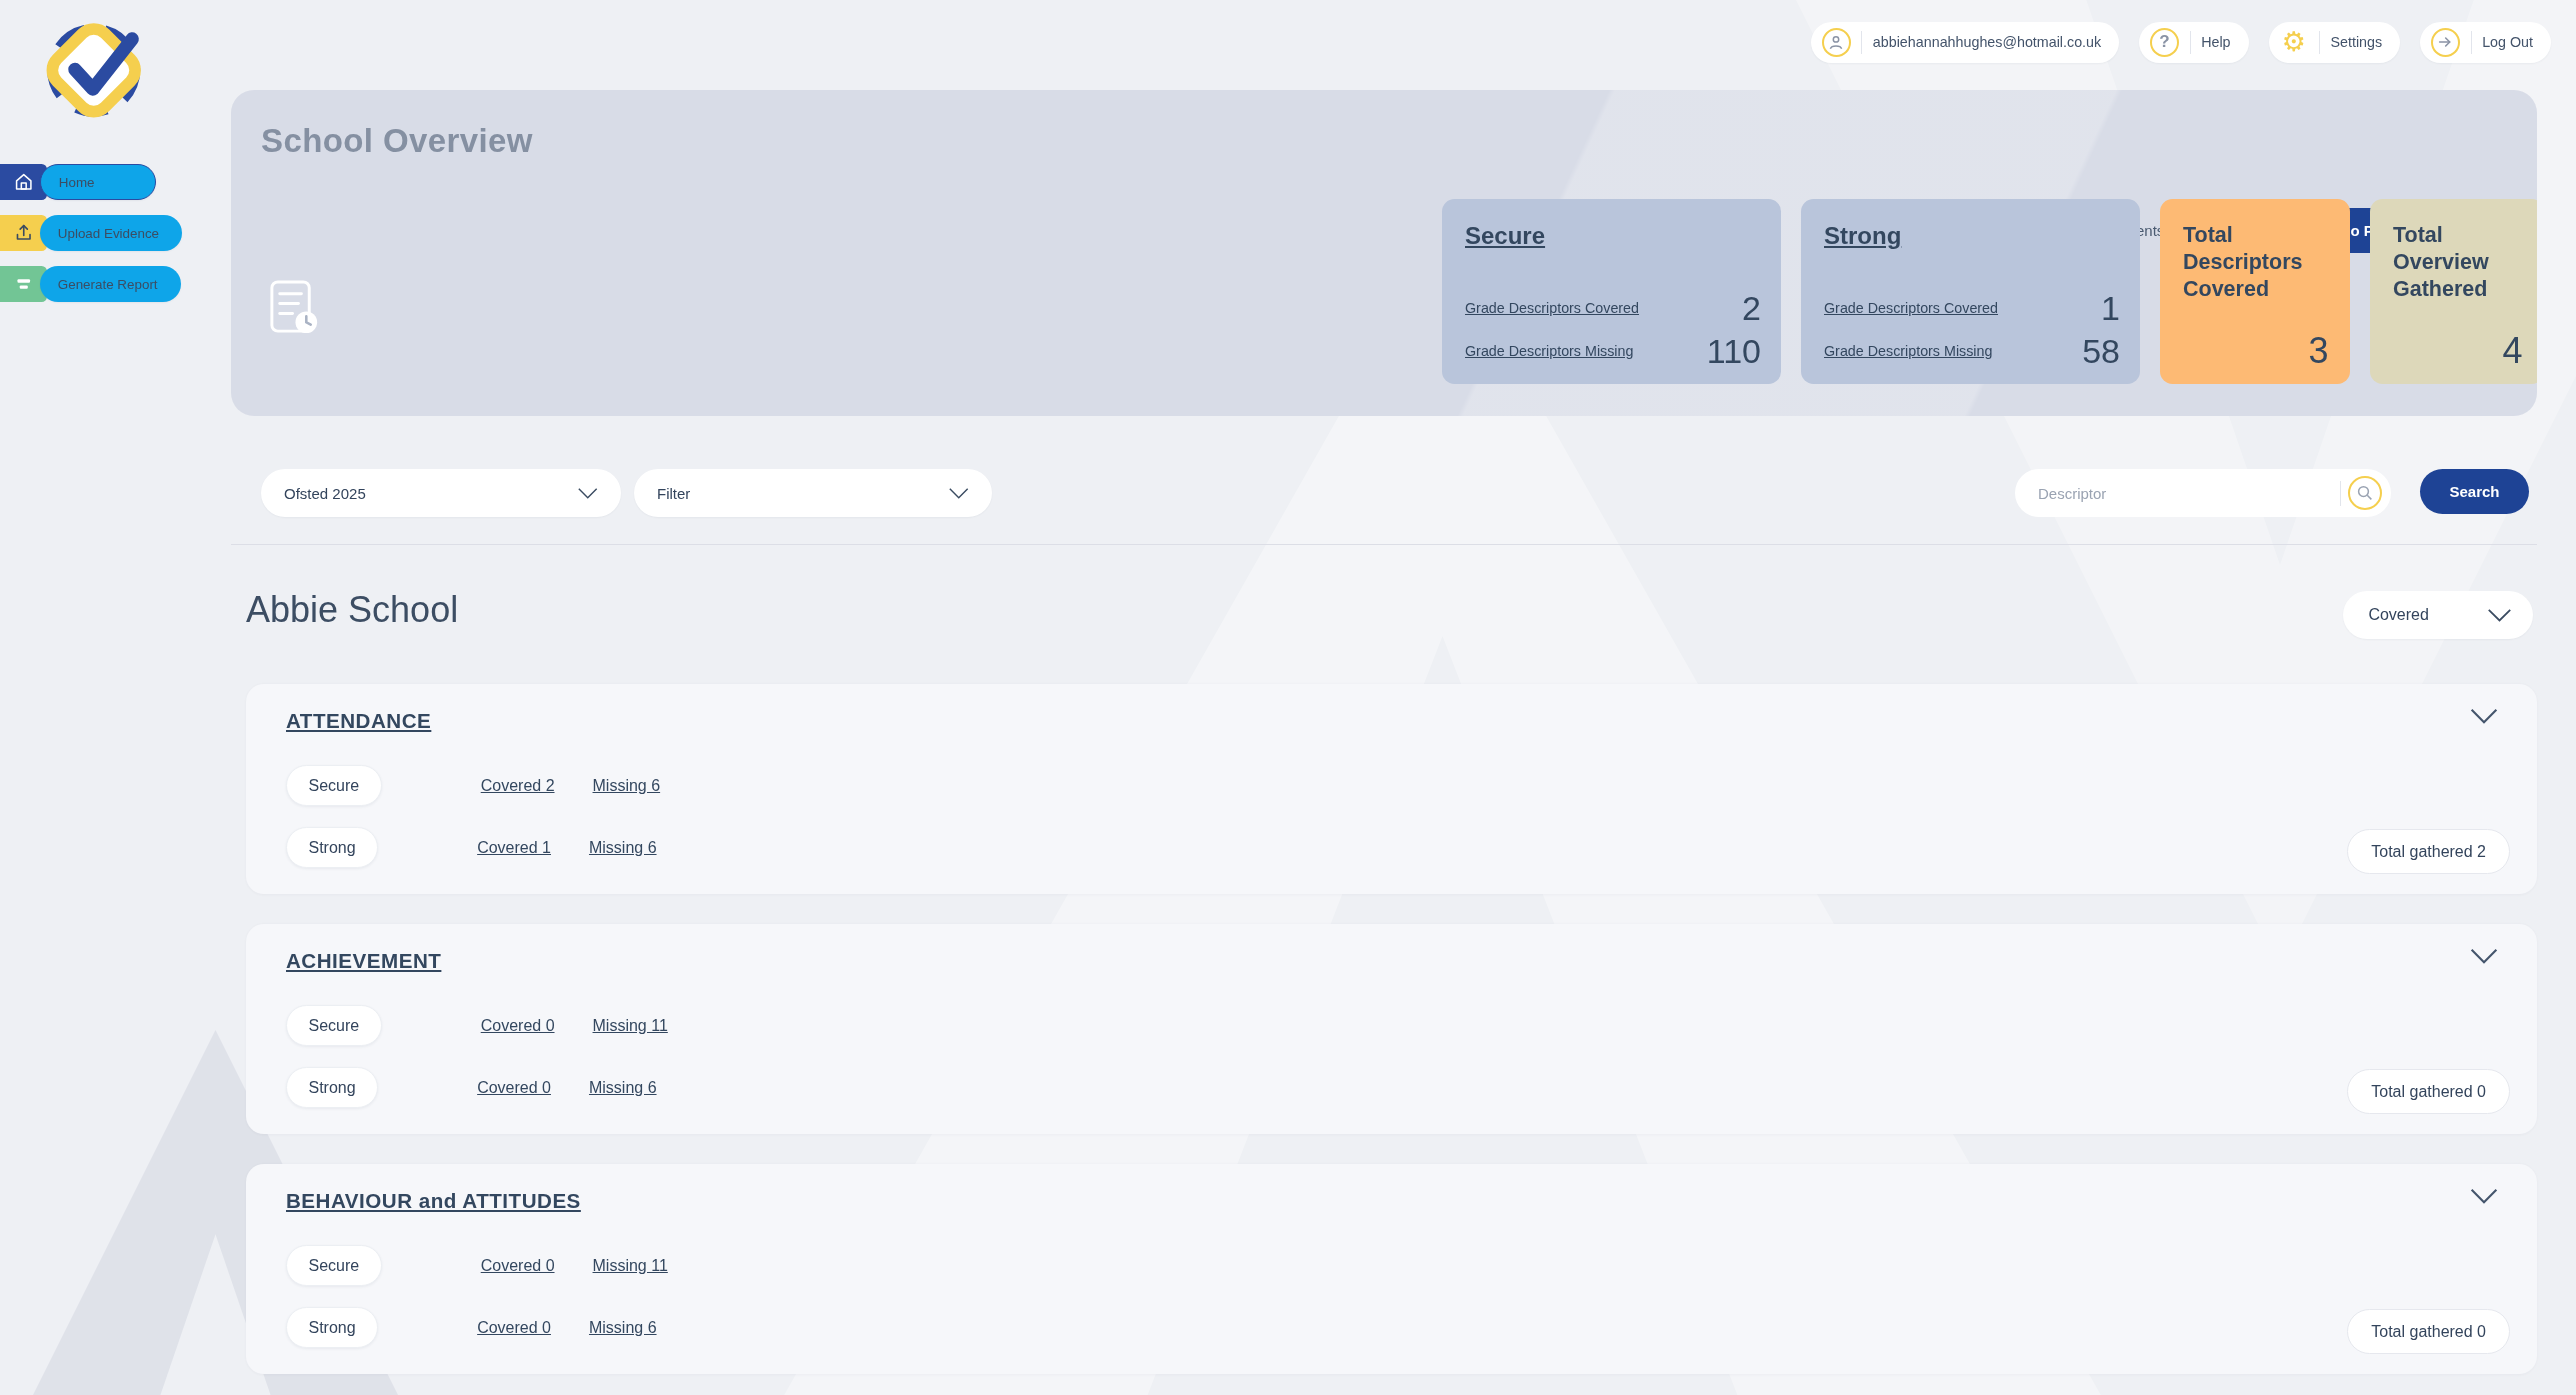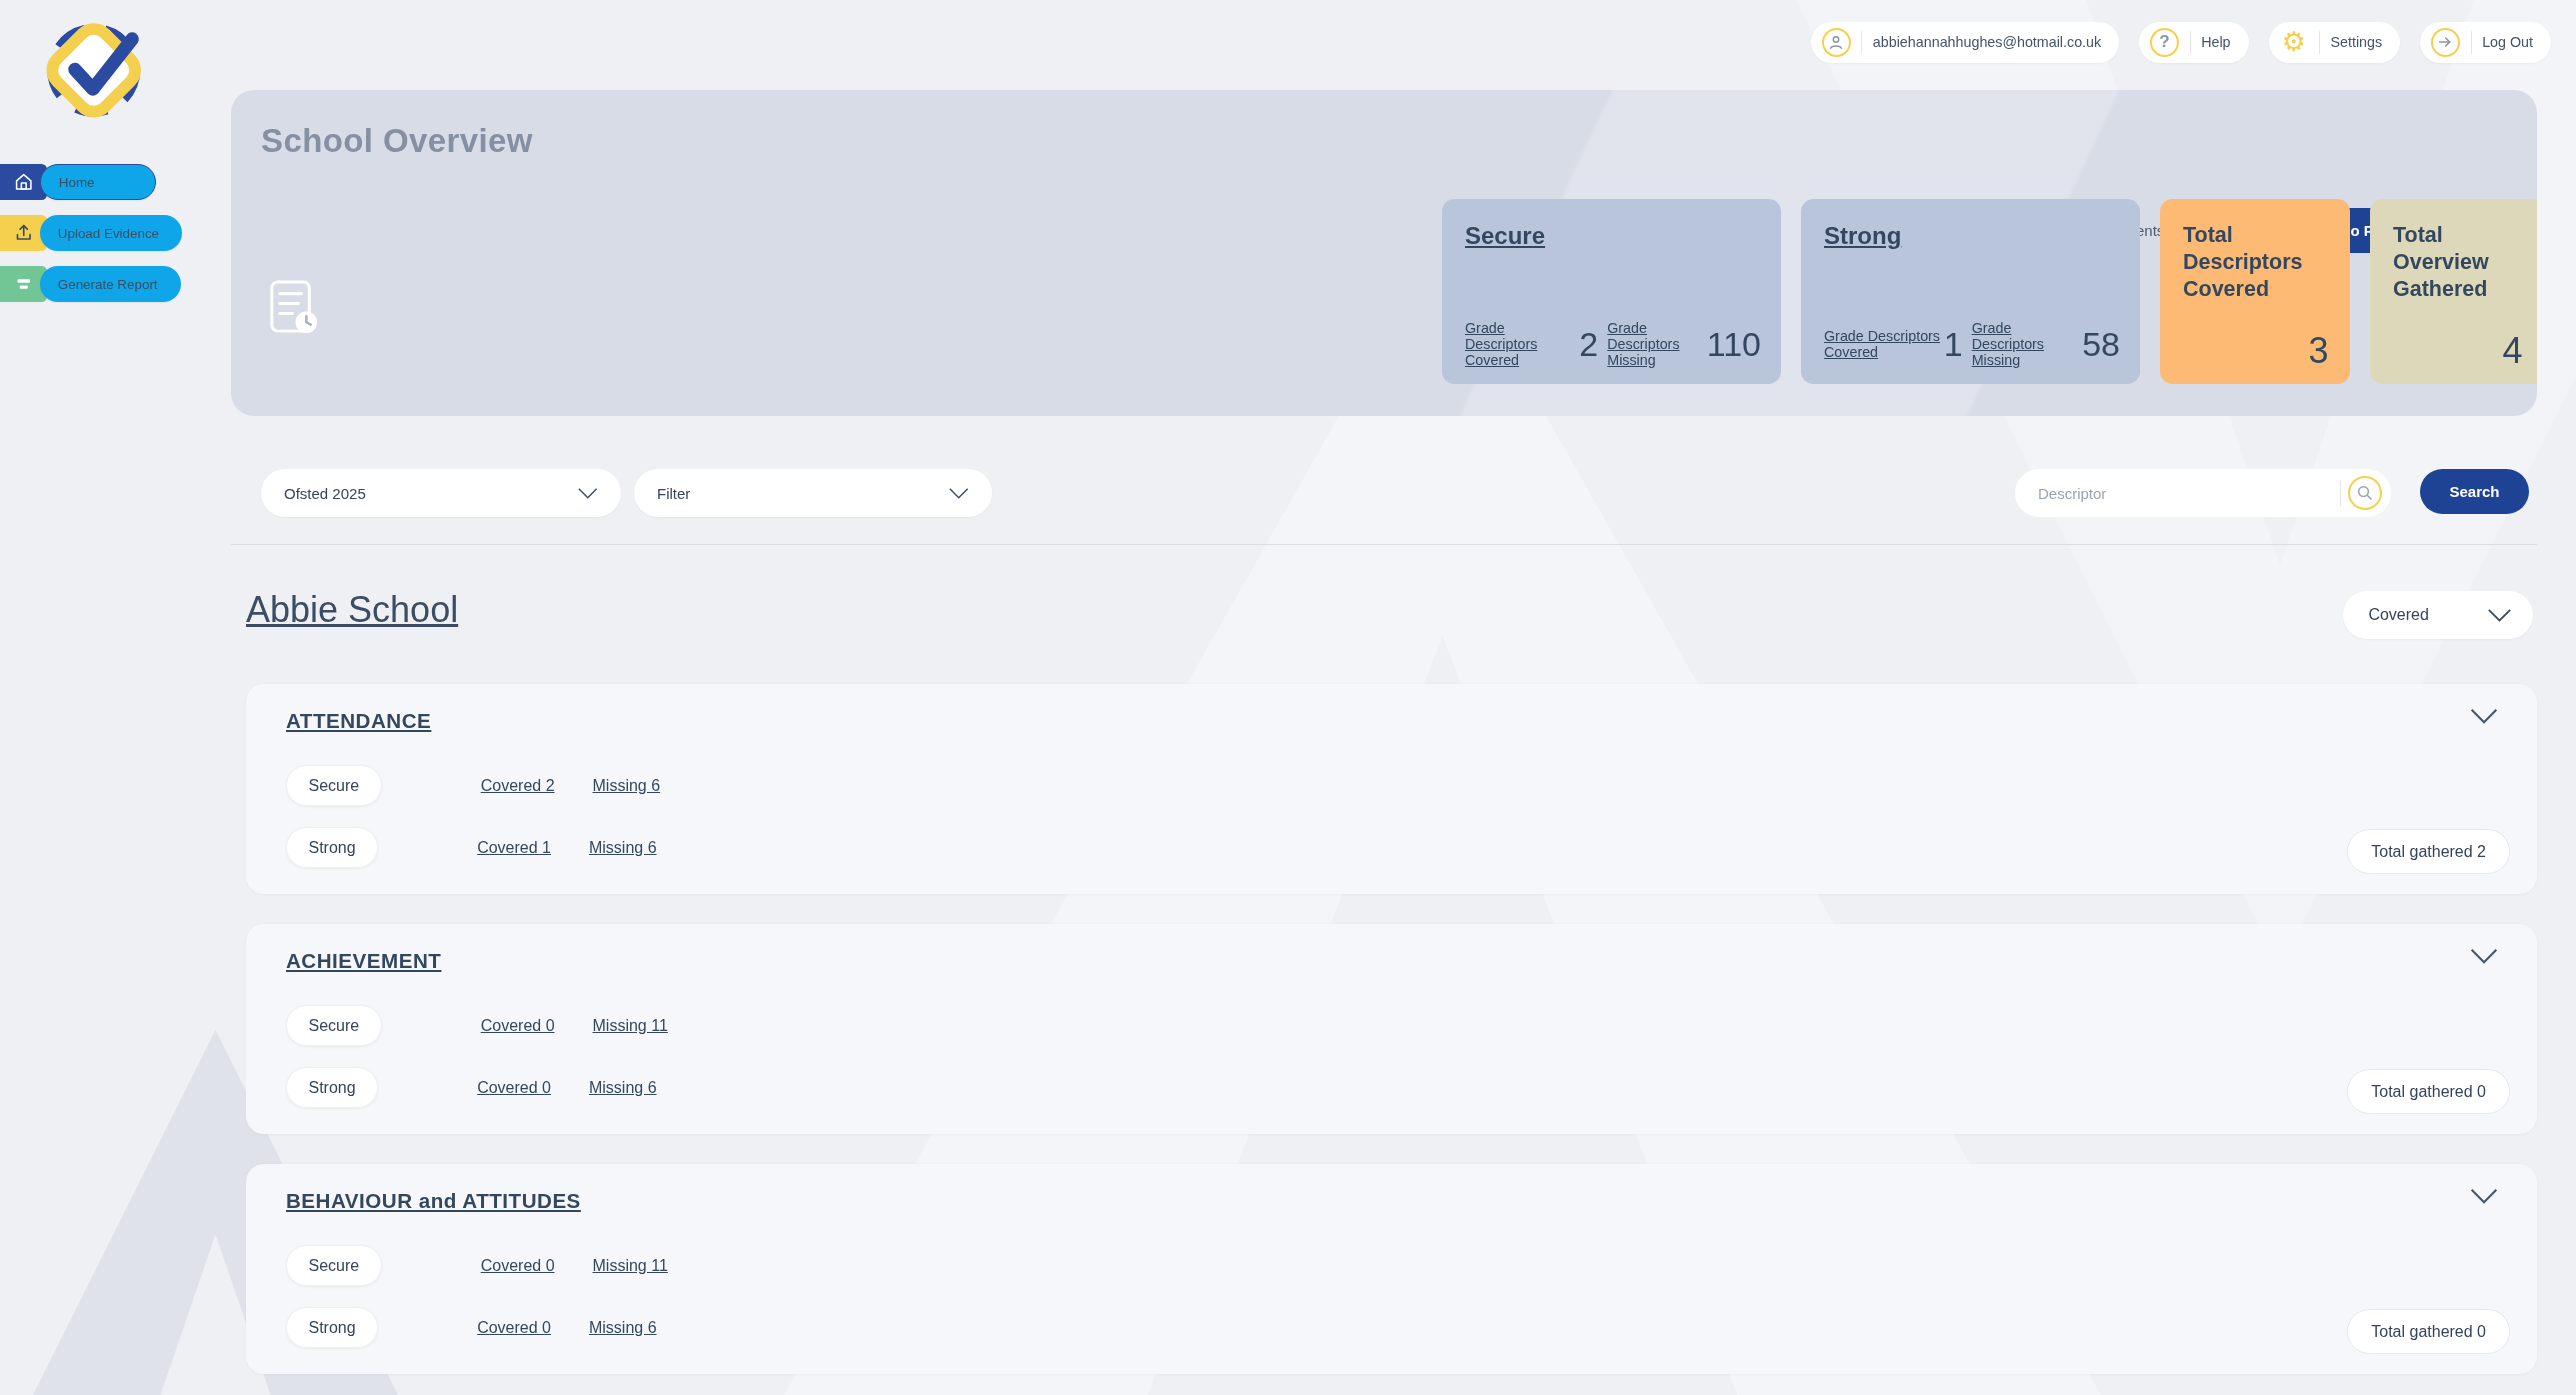--- a/index.html
+++ b/index.html
@@ -49,21 +49,21 @@
   .uploaded b { font-weight:700; color:#33445c; }
   .btn-primary { background:#1e4395; color:#fff; border:none; border-radius:23px; height:45px;
                  padding:0 27px; font-size:15px; font-weight:700; cursor:pointer;
                  font-family:"Liberation Sans","DejaVu Sans",sans-serif; }
   .stat-cards { position:absolute; left:1211px; top:109px; display:flex; gap:20px; z-index:2; }
   .scard { border-radius:12.5px; position:relative; height:185px; padding:23px 23px; }
   .scard.blue { background:#b9c5db; width:339px; }
   .scard.white { background:#fdba74; width:190px; }
   .scard.tan { background:#ddd8ba; width:174px; }
   .scard-title { font-size:24px; font-weight:700; color:#33475f; text-decoration:underline; }
-  .scard-rows { position:absolute; left:23px; right:20px; bottom:16px; display:flex; flex-direction:row; gap:9px;justify-content:space-between; }
+  .scard-rows { position:absolute; left:23px; right:20px; bottom:16px; display:flex; flex-direction:column; gap:9px;justify-content:space-between; }
   .srow { display:flex; align-items:center; justify-content:space-between; }
   .srow a { font-size:14.3px; color:#33475f; text-decoration:underline; cursor:pointer; }
   .srow .val { font-size:34px; color:#33475f; font-weight:400; line-height:1; }
   .scard .big-title { font-size:21.5px; font-weight:700; color:#33475f; line-height:1.25; }
   .scard .big-val { position:absolute; right:21.5px; bottom:12.5px; font-size:36px; color:#33475f; font-weight:500; }
 
   
   .filter-row { position:absolute; left:231px; top:469px; width:2306px; height:50px; z-index:2; }
   .select-pill { position:absolute; background:#fff; border-radius:25px; height:48px;
                  display:flex; align-items:center; justify-content:space-between;
@@ -76,21 +76,21 @@
   .search-wrap input { border:none; outline:none; flex:1; font-size:15px; color:#33445c;
                  font-family:"Liberation Sans","DejaVu Sans",sans-serif; background:transparent; }
   .search-wrap input::placeholder { color:#9aa3b2; }
   .search-wrap .sep { width:0.9px; height:25px; background:#e2e5ec; margin-right:7.2px; }
   .mag-ring { width:34px; height:34px; border:2.7px solid #f5cf4e; border-radius:50%; display:grid; place-items:center; cursor:pointer; }
   .btn-search { position:absolute; left:2189px; width:109px; }
   .divider { position:absolute; left:231px; top:544px; width:2306px; height:0.9px; background:#dcdee6; }
 
   
   .school-row { position:absolute; left:246px; top:584px; width:2291px; height:54px; z-index:2; }
-  .school-name { position:absolute; left:0; top:5.4px; font-size:36px; font-weight:500; color:#3c4d63;text-decoration:underline; }
+  .school-name { position:absolute; left:0; top:5.4px; font-size:36px; font-weight:500; color:#3c4d63; }
   .covered-pill { position:absolute; right:3.6px; top:7.2px; width:190px; height:48px; background:#fff;
                   border-radius:25px; display:flex; align-items:center; justify-content:space-between;
                   padding:0 21.5px 0 25px; font-size:16px; color:#33445c; cursor:pointer;
                   box-shadow:0 0.9px 1.8px rgba(40,50,80,.05); }
 
   
   .section-card { position:absolute; left:246px; width:2291px; height:210px; background:#f6f7fa;
                   border-radius:18px; z-index:2; box-shadow:0 0.9px 2.7px rgba(40,50,80,.04); }
   .sec-att { top:684px; } .sec-ach { top:924px; } .sec-beh { top:1164px; }
   .section-title { position:absolute; left:40px; top:25px; font-size:20.6px; font-weight:700;

